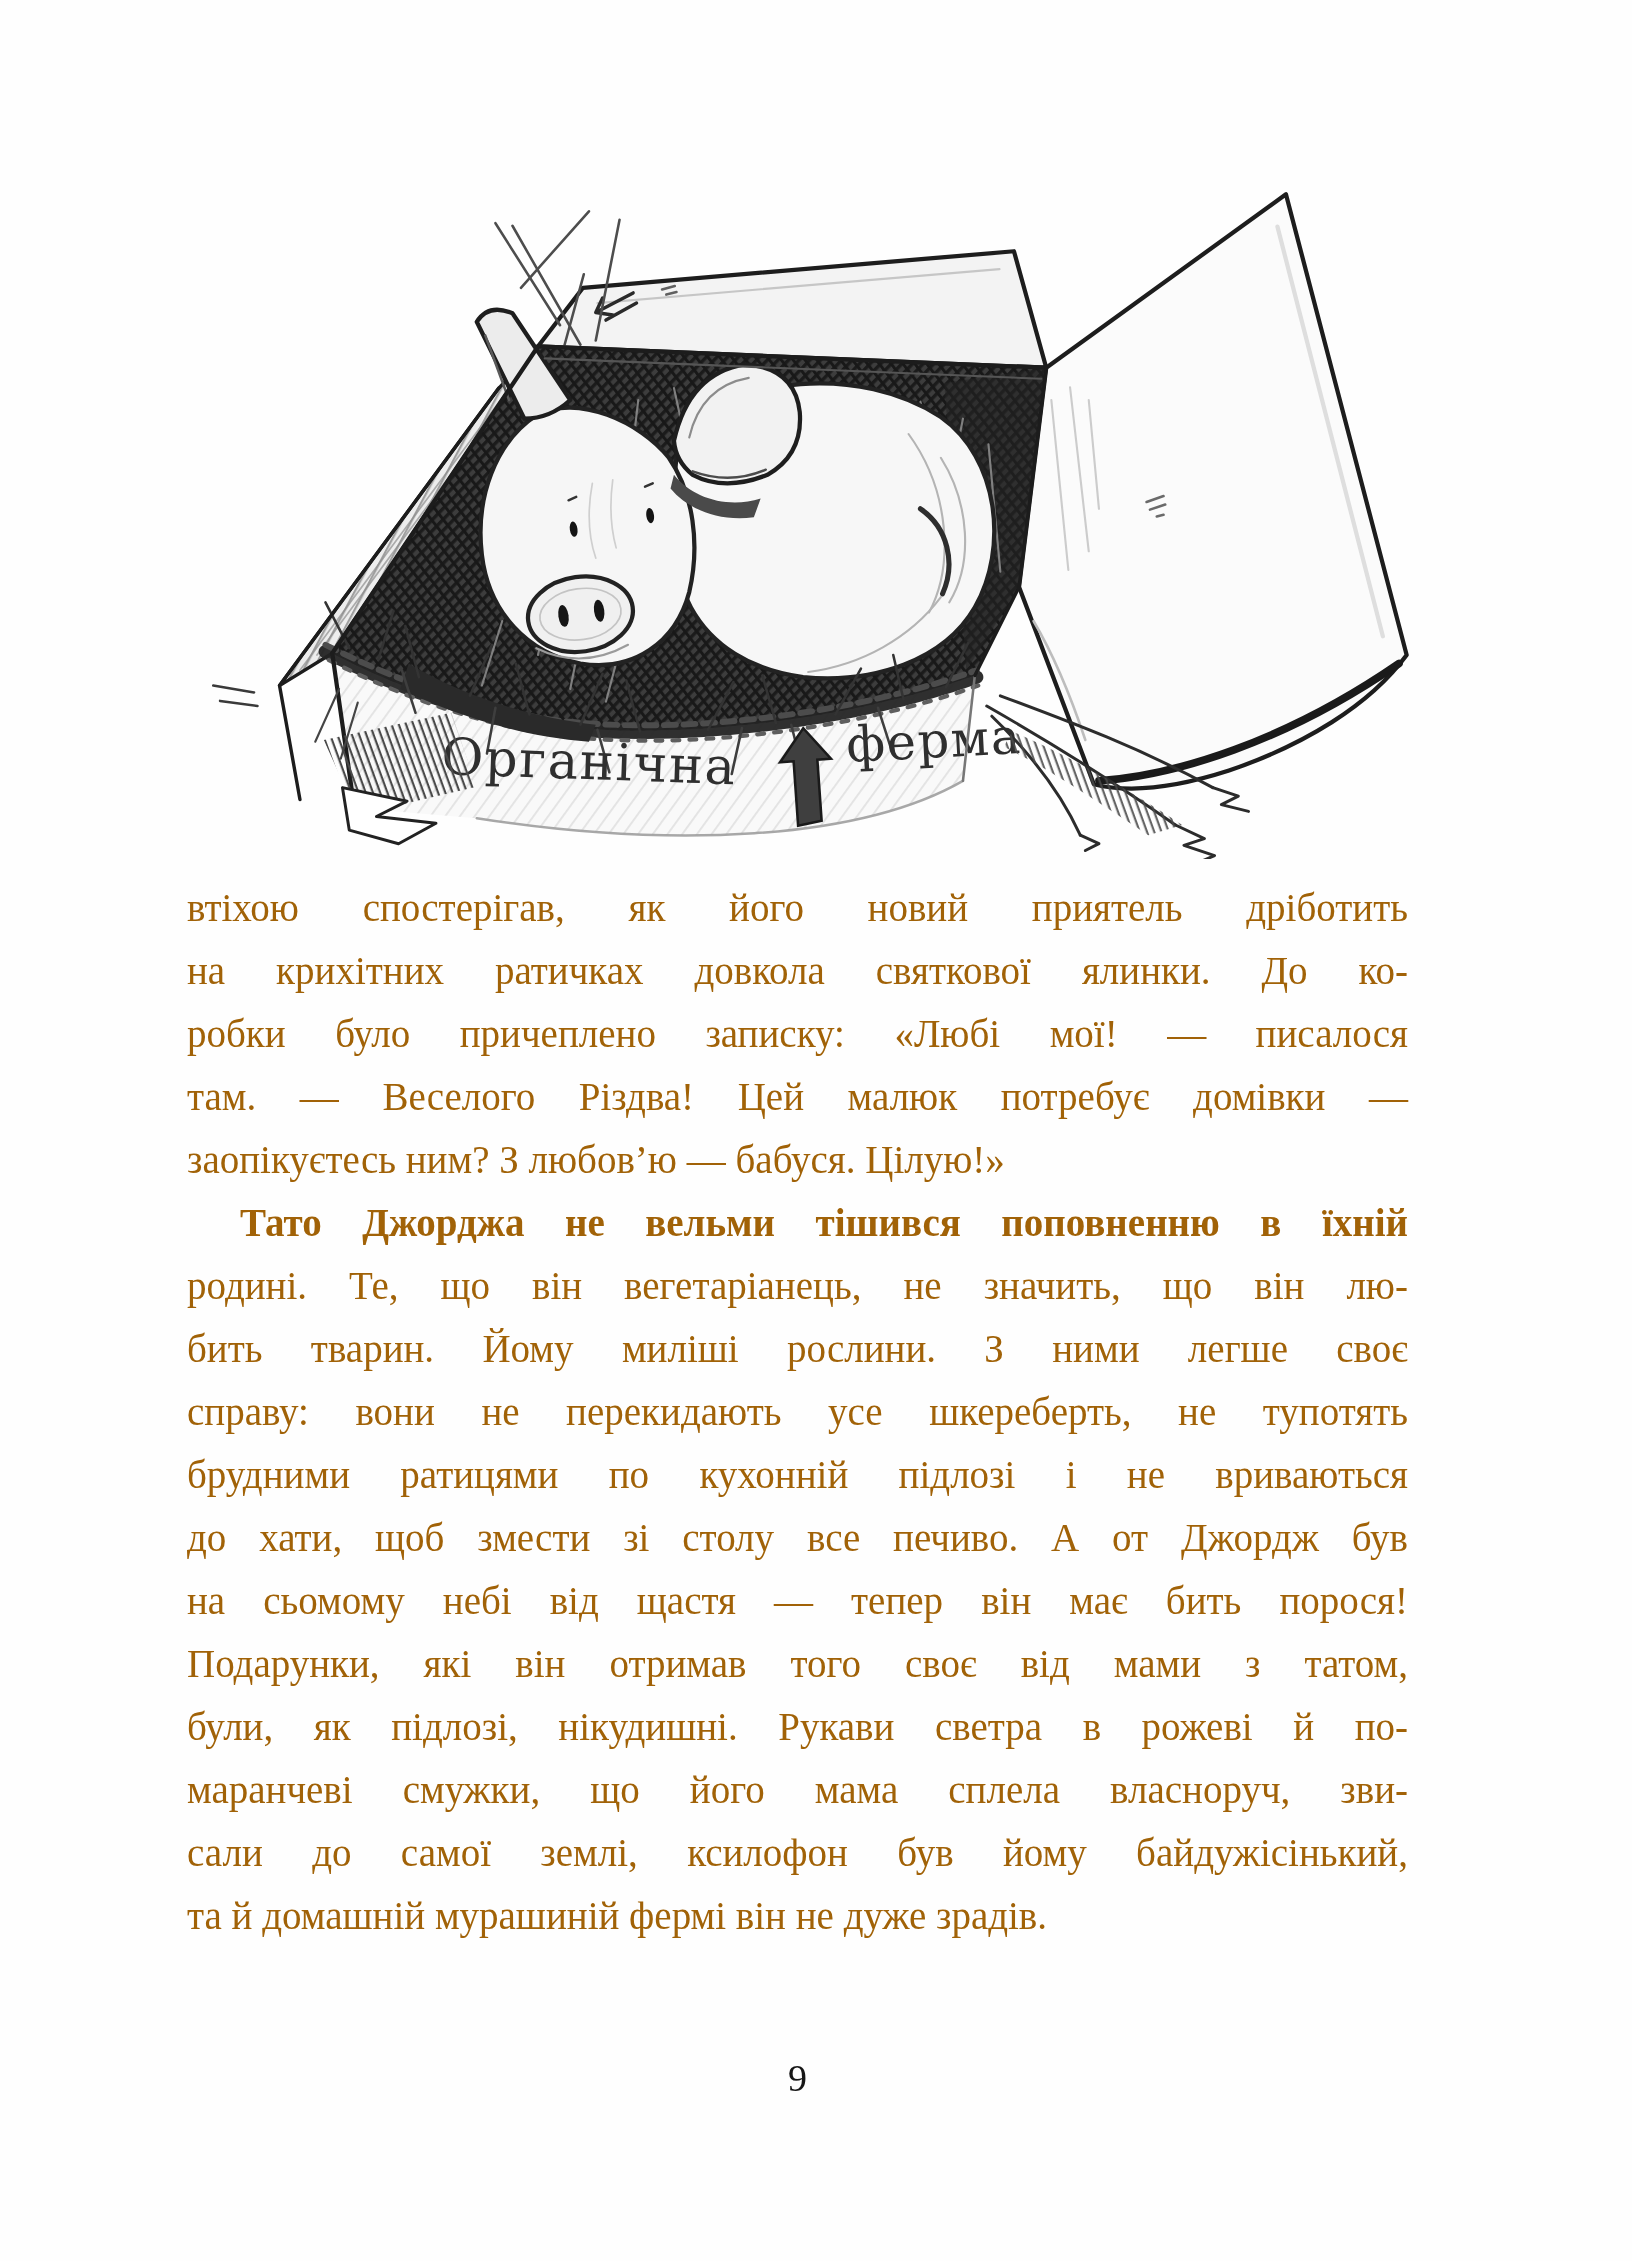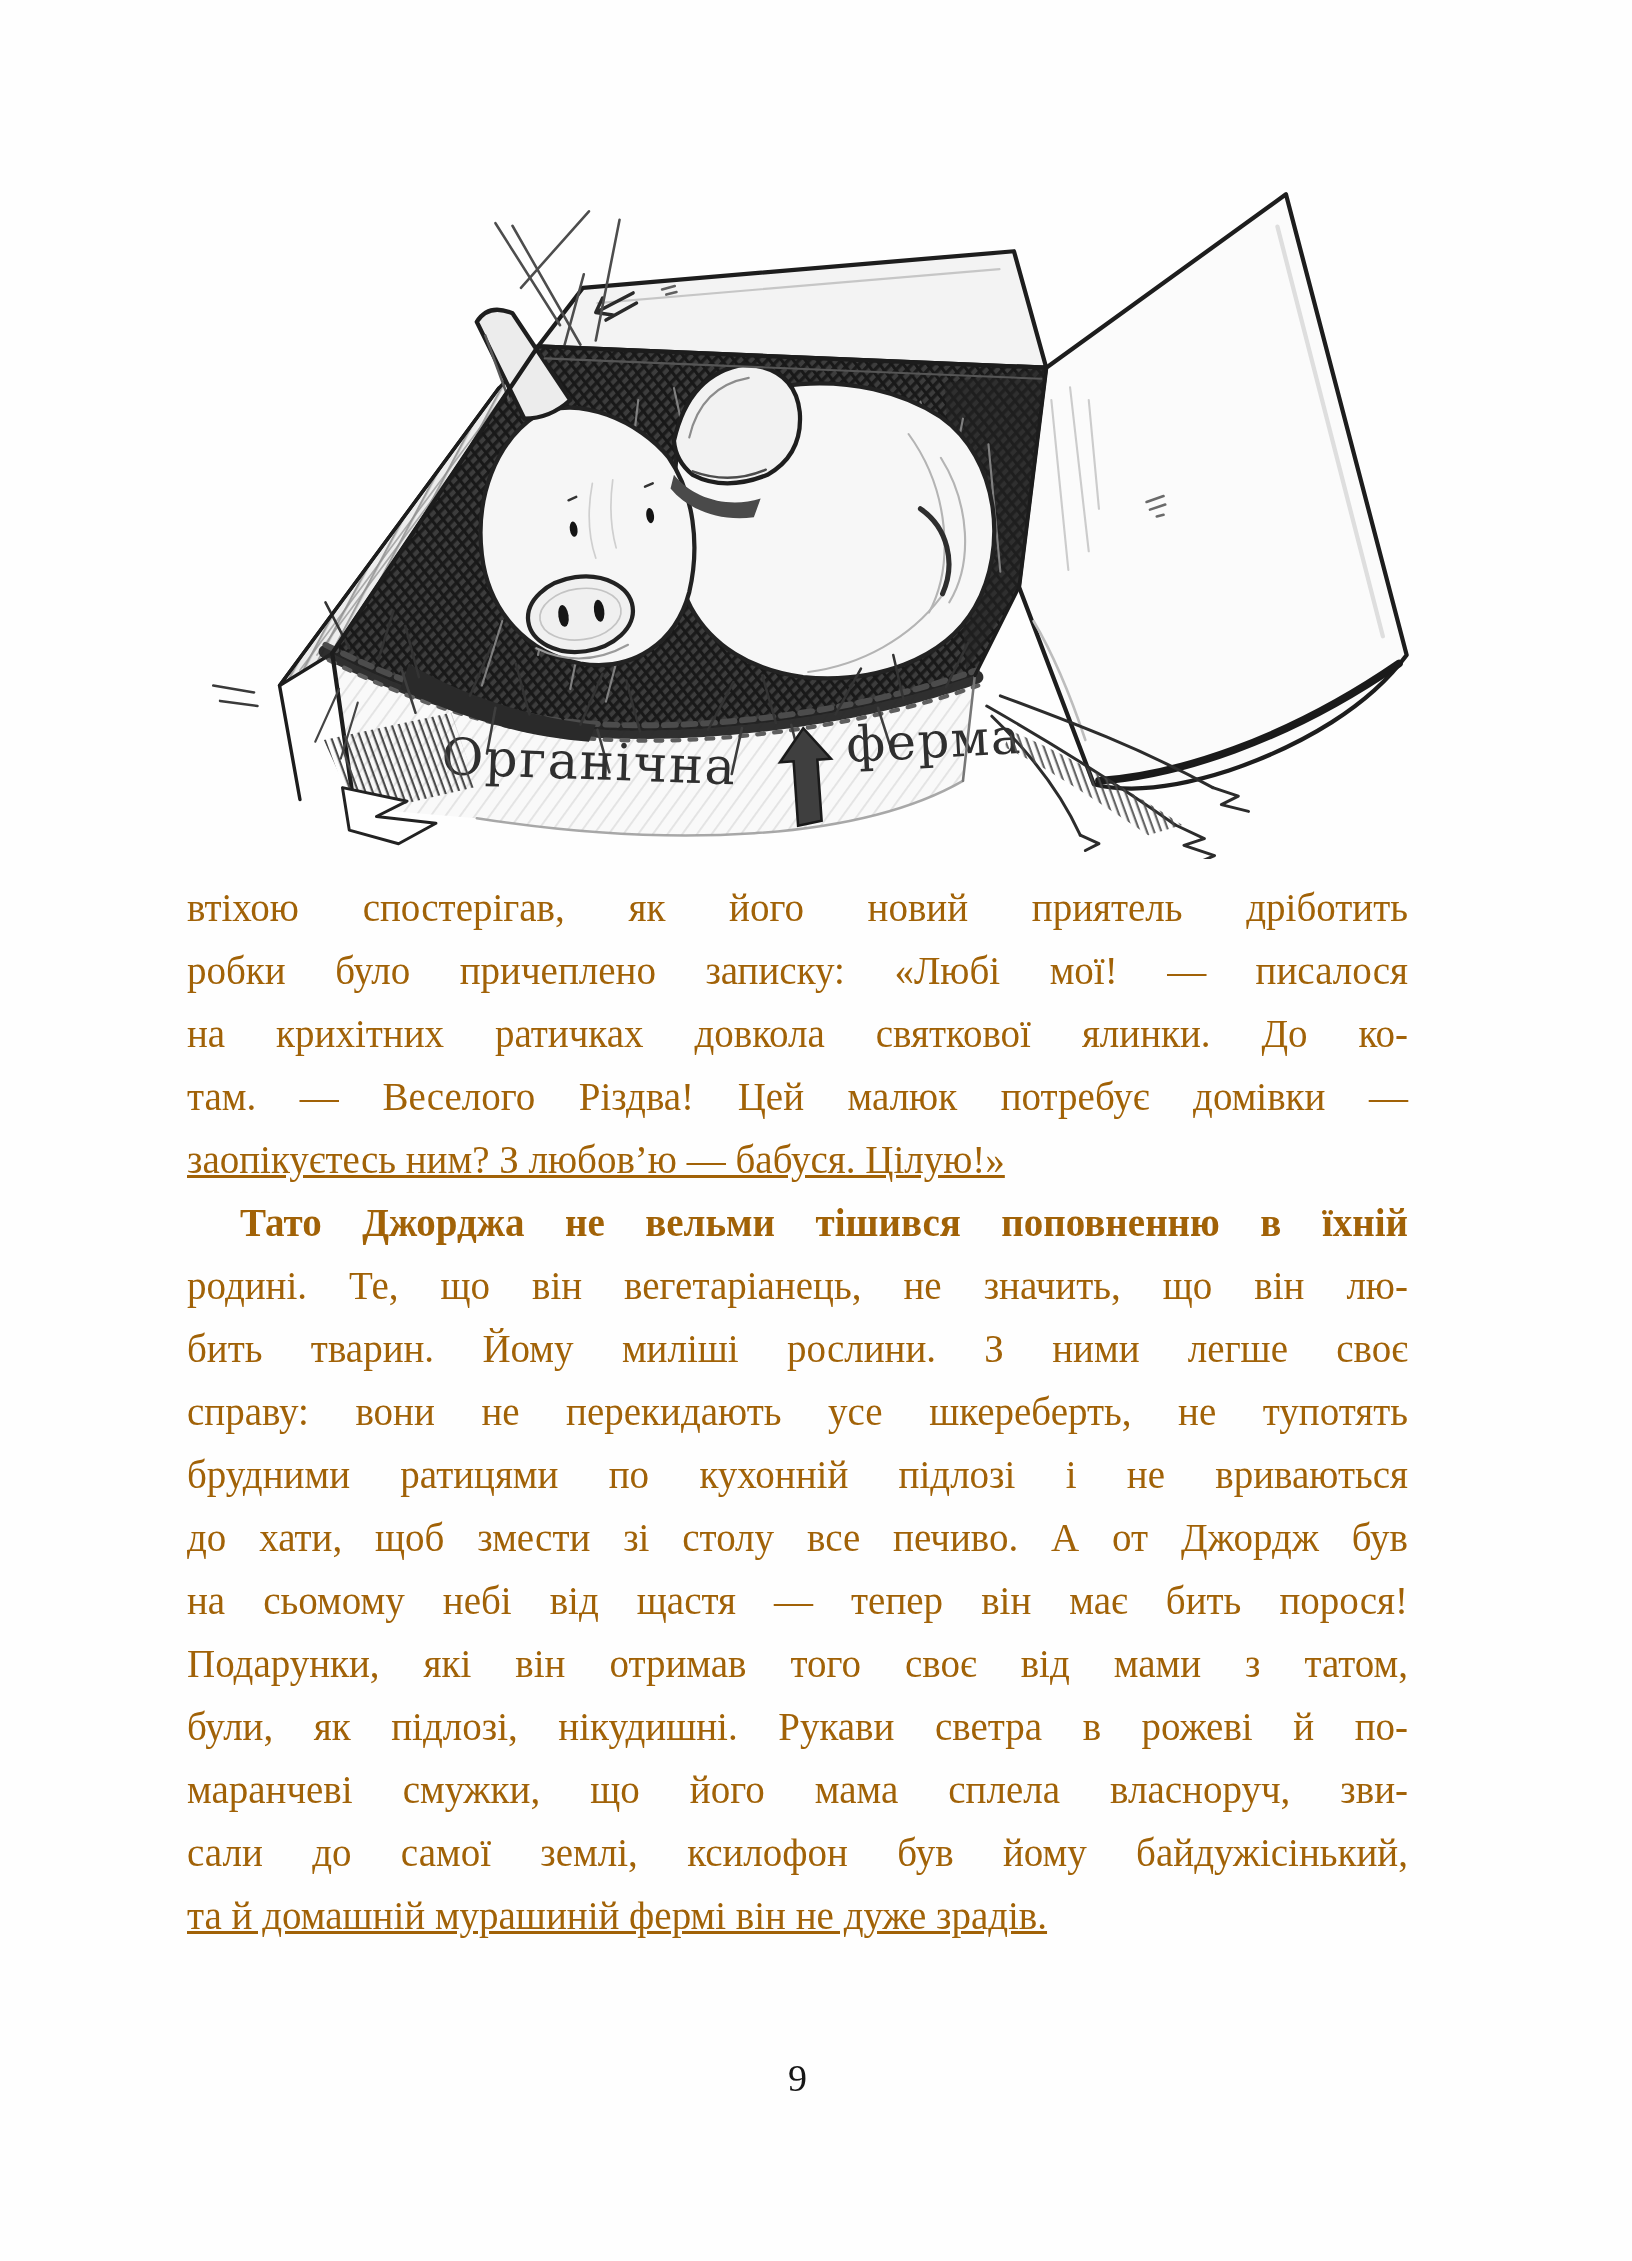--- a/index.html
+++ b/index.html
@@ -19,21 +19,21 @@
     position:absolute;left:187px;top:876px;width:1221px;
   }
   .textline{
     font-size:39px;
     line-height:63px;
     text-align:justify;
     text-align-last:justify;
     white-space:normal;
     color:#a16207;
   }
-  .textline.last{text-align-last:left;text-decoration:underline;}
+  .textline.last{text-align-last:left;}
   .textline.indent{text-indent:53px;font-weight:bold;}
   .pagenum{
     position:absolute;left:187px;top:2054px;width:1221px;
     text-align:center;
     font-size:38px;line-height:48px;color:#161616;
   }
   .box-label-word{
     font-family:"DejaVu Serif",serif;
     fill:#2f2f2f;
     letter-spacing:2px;
@@ -206,22 +206,22 @@
         <path d="M 20,636 L 68,644 M 28,654 L 72,660" stroke="#3a3a3a" stroke-width="3"></path>
         <path d="M 150,700 L 300,668 L 330,755 L 190,788 Z" fill="url(#hS)" stroke="none"></path>
         <path d="M 172,756 L 248,772 L 212,790 L 282,798 L 238,822 L 180,806 Z" fill="#ffffff" stroke="#222222" stroke-width="3.5"></path>
         <path d="M 168,640 L 140,702 M 190,656 L 170,722" stroke="#444444" stroke-width="2.5"></path>
       </g>
     </svg>
   </div>
 
   <div class="text-block">
     <div class="textline">втіхою спостерігав, як його новий приятель дріботить</div>
+    <div class="textline">на крихітних ратичках довкола святкової ялинки. До ко-</div>
     <div class="textline">робки було причеплено записку: «Любі мої! — писалося</div>
-    <div class="textline">на крихітних ратичках довкола святкової ялинки. До ко-</div>
     <div class="textline">там. — Веселого Різдва! Цей малюк потребує домівки —</div>
     <div class="textline last">заопікуєтесь ним? З любов’ю — бабуся. Цілую!»</div>
     <div class="textline indent">Тато Джорджа не вельми тішився поповненню в їхній</div>
     <div class="textline">родині. Те, що він вегетаріанець, не значить, що він лю-</div>
     <div class="textline">бить тварин. Йому миліші рослини. З ними легше своє</div>
     <div class="textline">справу: вони не перекидають усе шкереберть, не тупотять</div>
     <div class="textline">брудними ратицями по кухонній підлозі і не вриваються</div>
     <div class="textline">до хати, щоб змести зі столу все печиво. А от Джордж був</div>
     <div class="textline">на сьомому небі від щастя — тепер він має бить порося!</div>
     <div class="textline">Подарунки, які він отримав того своє від мами з татом,</div>

